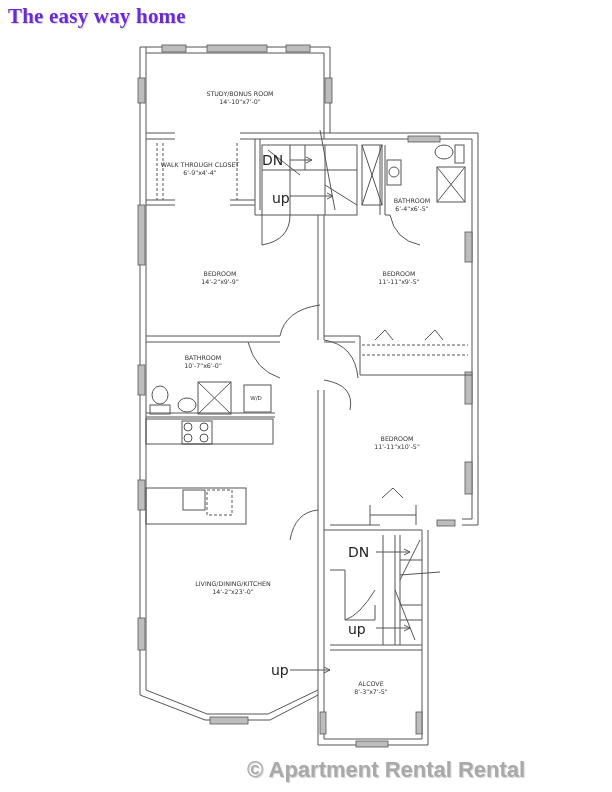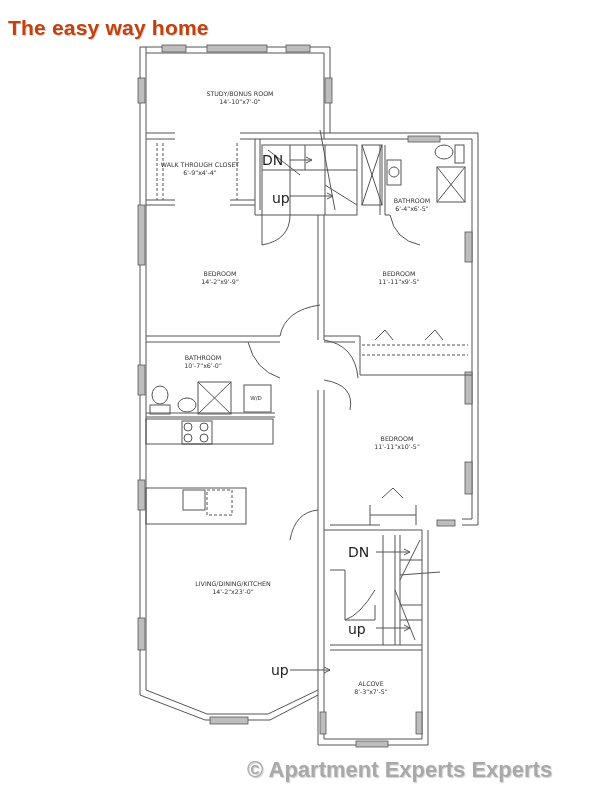--- a/index.html
+++ b/index.html
@@ -1,17 +1,17 @@
 <!DOCTYPE html>
 <html><head>
 <meta charset="utf-8">
 <style>
   html, body { margin: 0; padding: 0; background: #ffffff; }
   body { width: 612px; height: 792px; position: relative; overflow: hidden; font-family: "Liberation Sans", sans-serif; }
-  .tagline { position: absolute; left: 8px; top: 16px; font-size: 21px; font-weight: bold; color: #c2410c; letter-spacing: 0.2px; text-shadow: 1px 1px 1px #d0d0d0; }
+  .tagline { position: absolute; left: 8px; top: 4px; font-size: 21px; font-weight: bold; color: #6d28d9; letter-spacing: 0.2px; text-shadow: 1px 1px 1px #d0d0d0; font-family: Liberation Serif, serif; }
   .copyright { position: absolute; left: 247px; top: 757px; font-size: 22px; font-weight: bold; color: #a9a9a9; text-shadow: 1px 1px 1px #d0d0d0; white-space: nowrap; }
   svg.plan { position: absolute; left: 0; top: 0; }
   .lbl { font-family: "DejaVu Sans", sans-serif; font-size: 6.3px; fill: #333; text-anchor: middle; }
   .big { font-family: "DejaVu Sans", sans-serif; font-size: 14px; fill: #222; }
 </style>
 </head>
 <body>
 
 <div class="tagline">The easy way home</div>
 
@@ -154,13 +154,13 @@
     <text class="lbl" x="371" y="694">8'-3"x7'-5"</text>
     <text class="lbl" x="256" y="400" style="font-size:5.5px">W/D</text>
     <text class="big" x="262" y="165">DN</text>
     <text class="big" x="272" y="203">up</text>
     <text class="big" x="348" y="557">DN</text>
     <text class="big" x="348" y="634">up</text>
     <text class="big" x="271" y="675">up</text>
   </g>
 </svg>
 
-<div class="copyright">© Apartment Experts Experts</div>
+<div class="copyright">© Apartment Rental Rental</div>
 
 </body></html>

